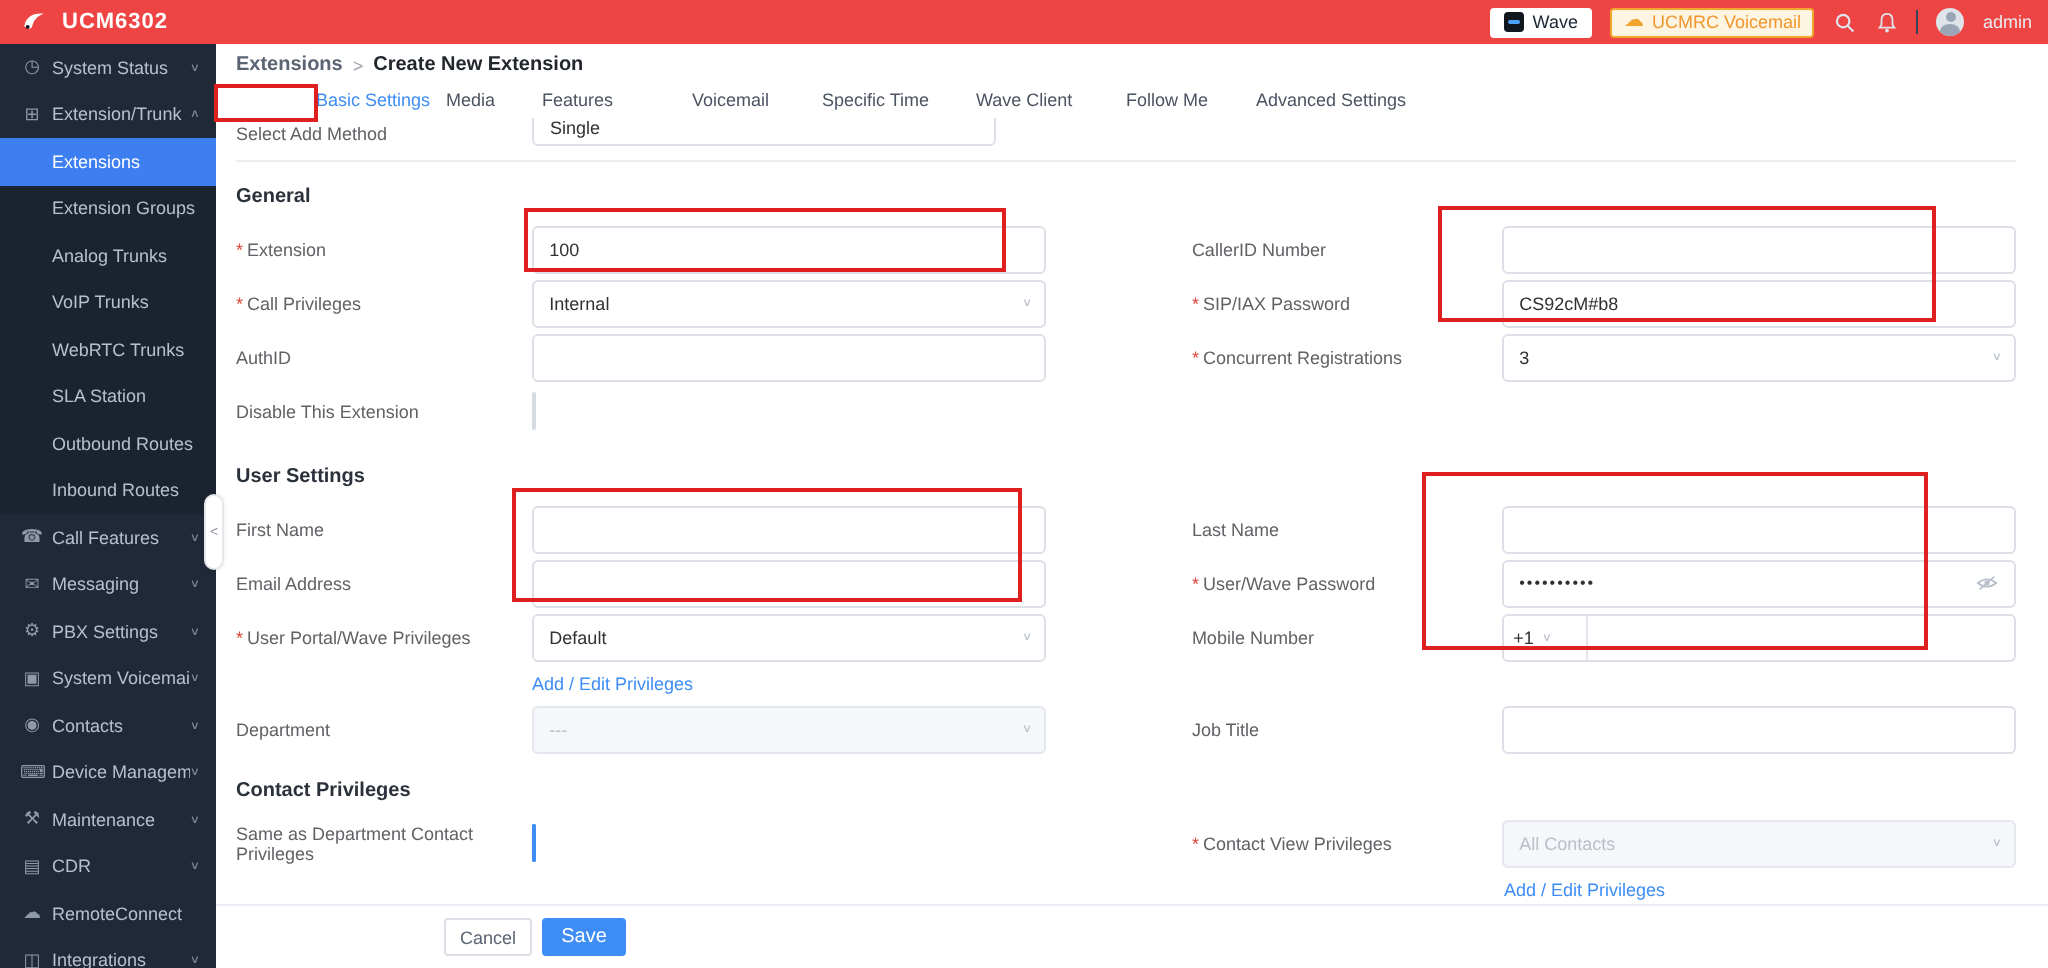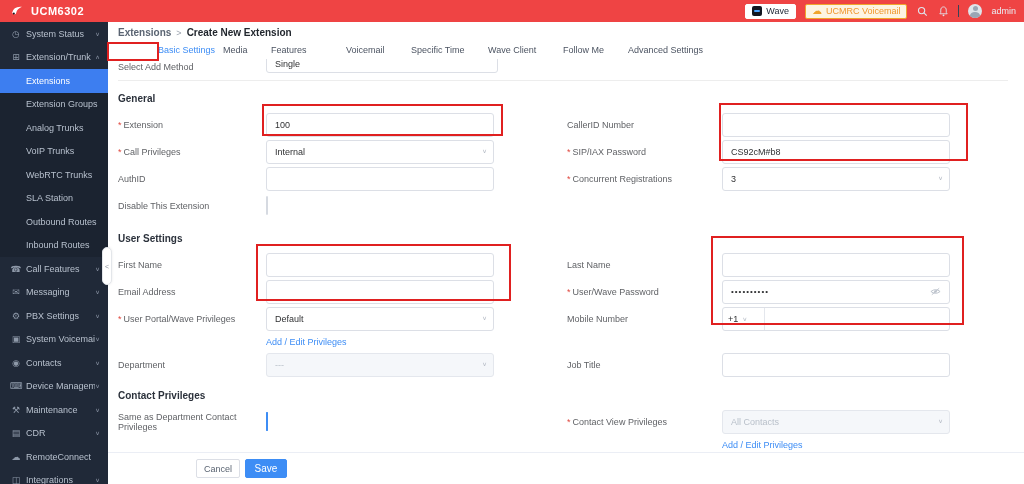--- a/index.html
+++ b/index.html
@@ -57,21 +57,21 @@
   .partial { position:absolute; top:25px; left:10px; z-index:1; display:flex; align-items:center; }
   .partial .plab { width:148px; font-size:9px; color:#606266; margin-top:14px; }
   .partial .pbox { width:232px; }
 
   .content { position:absolute; top:58px; left:10px; width:890px; border-top:1px solid #ededed; }
   .sec-title { font-size:10px; font-weight:bold; color:#2b313b; margin:12px 0 7px; }
   .frow { display:flex; align-items:center; height:27px; }
   .lab { width:148px; font-size:9px; color:#606266; }
   .lab2 { width:155px; font-size:9px; color:#606266; }
   .req { color:#e0483e; margin-right:2px; }
-  .ctl { width:228px; position:relative; }
+  .ctl { width:258px; position:relative; }
   .gap { width:73px; }
   .ibox { height:24px; width:100%; border:1px solid #dcdfe6; border-radius:3px; background:#fff;
     font-size:9px; color:#303133; display:flex; align-items:center; padding:0 8px; }
   .sel-chev { position:absolute; right:7px; top:50%; transform:translateY(-55%) scaleY(.8);
     font-size:7px; color:#b9bfc9; }
   .disabled .ibox, .ibox.off { background:#f5f7fa; color:#b9c0ca; border-color:#e4e7ed; }
   .cb { width:11px; height:11px; border:1px solid #d6dae1; border-radius:2px; background:#f3f5f8; cursor:pointer; }
   .cb.on { background:#3d8df5; border-color:#3d8df5; position:relative; }
   .cb.on::after { content:"✓"; position:absolute; left:1.5px; top:-1px; font-size:8px; color:#fff; }
   .linkrow { display:flex; align-items:center; height:20px; }
@@ -79,21 +79,21 @@
   .pwd-dots { letter-spacing:1px; font-size:8px; }
   .eye { margin-left:auto; cursor:pointer; display:flex; }
   .mobile-box { padding:0; }
   .mob-prefix { width:42px; height:100%; border-right:1px solid #e4e7ed; display:flex;
     align-items:center; padding:0 5px; gap:4px; color:#303133; cursor:pointer; }
   .mob-chev { font-size:7px; color:#b9bfc9; transform:scaleY(.8); }
 
   
   .footer { position:absolute; left:0; top:430px; width:916px; height:32px; background:#fff;
     border-top:1px solid #ebeef5; display:flex; align-items:center; z-index:3; }
-  .btn-cancel { margin-left:88px; width:44px; height:19px; background:#fff; border:1px solid #dcdfe6;
+  .btn-cancel { margin-left:114px; width:44px; height:19px; background:#fff; border:1px solid #dcdfe6;
     border-radius:2px; font-size:9px; color:#5a6472; display:flex; align-items:center; justify-content:center; cursor:pointer; }
   .btn-save { margin-left:5px; width:42px; height:19px; background:#3d8df5; border:1px solid #3d8df5;
     border-radius:2px; font-size:10px; color:#fff; display:flex; align-items:center; justify-content:center; cursor:pointer; }
 
   
   .collapse { position:absolute; left:102px; top:247px; width:10px; height:38px; background:#fff;
     border:1px solid #e3e6ea; border-radius:5px; z-index:5; display:flex; align-items:center;
     justify-content:center; font-size:7px; color:#8a929e; cursor:pointer; box-shadow:0 0 3px rgba(0,0,0,.08); }
 
   

